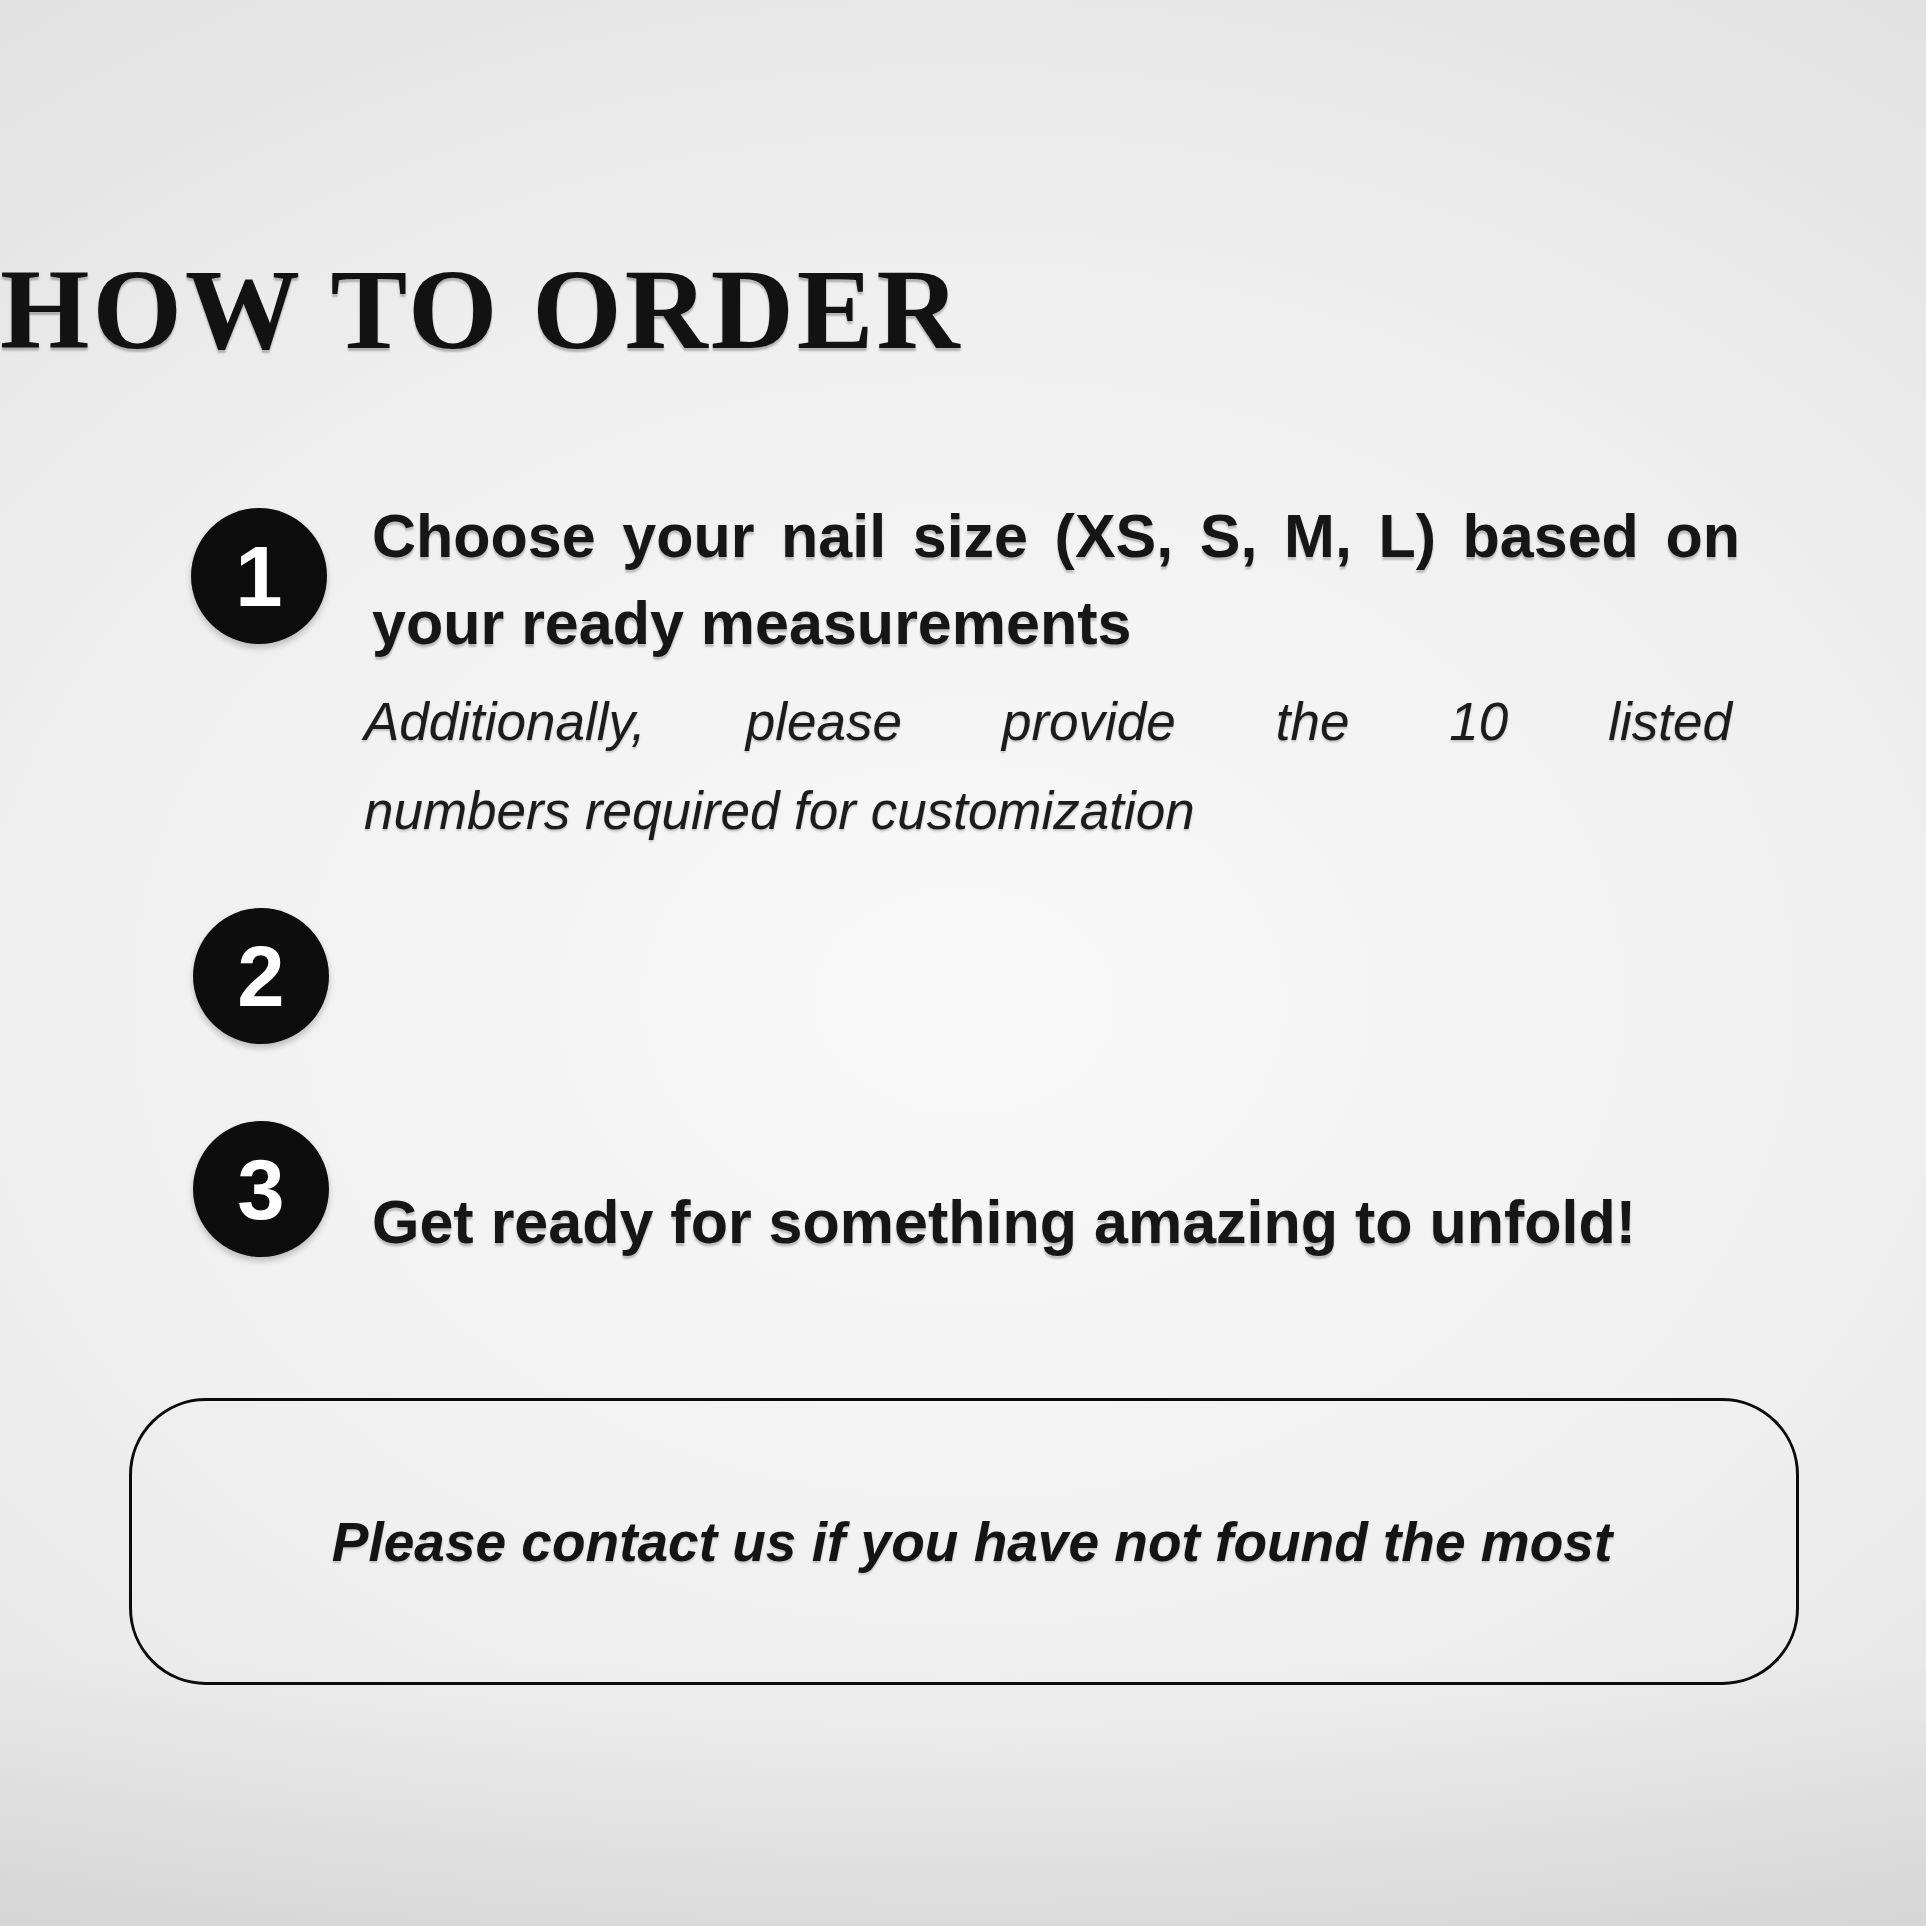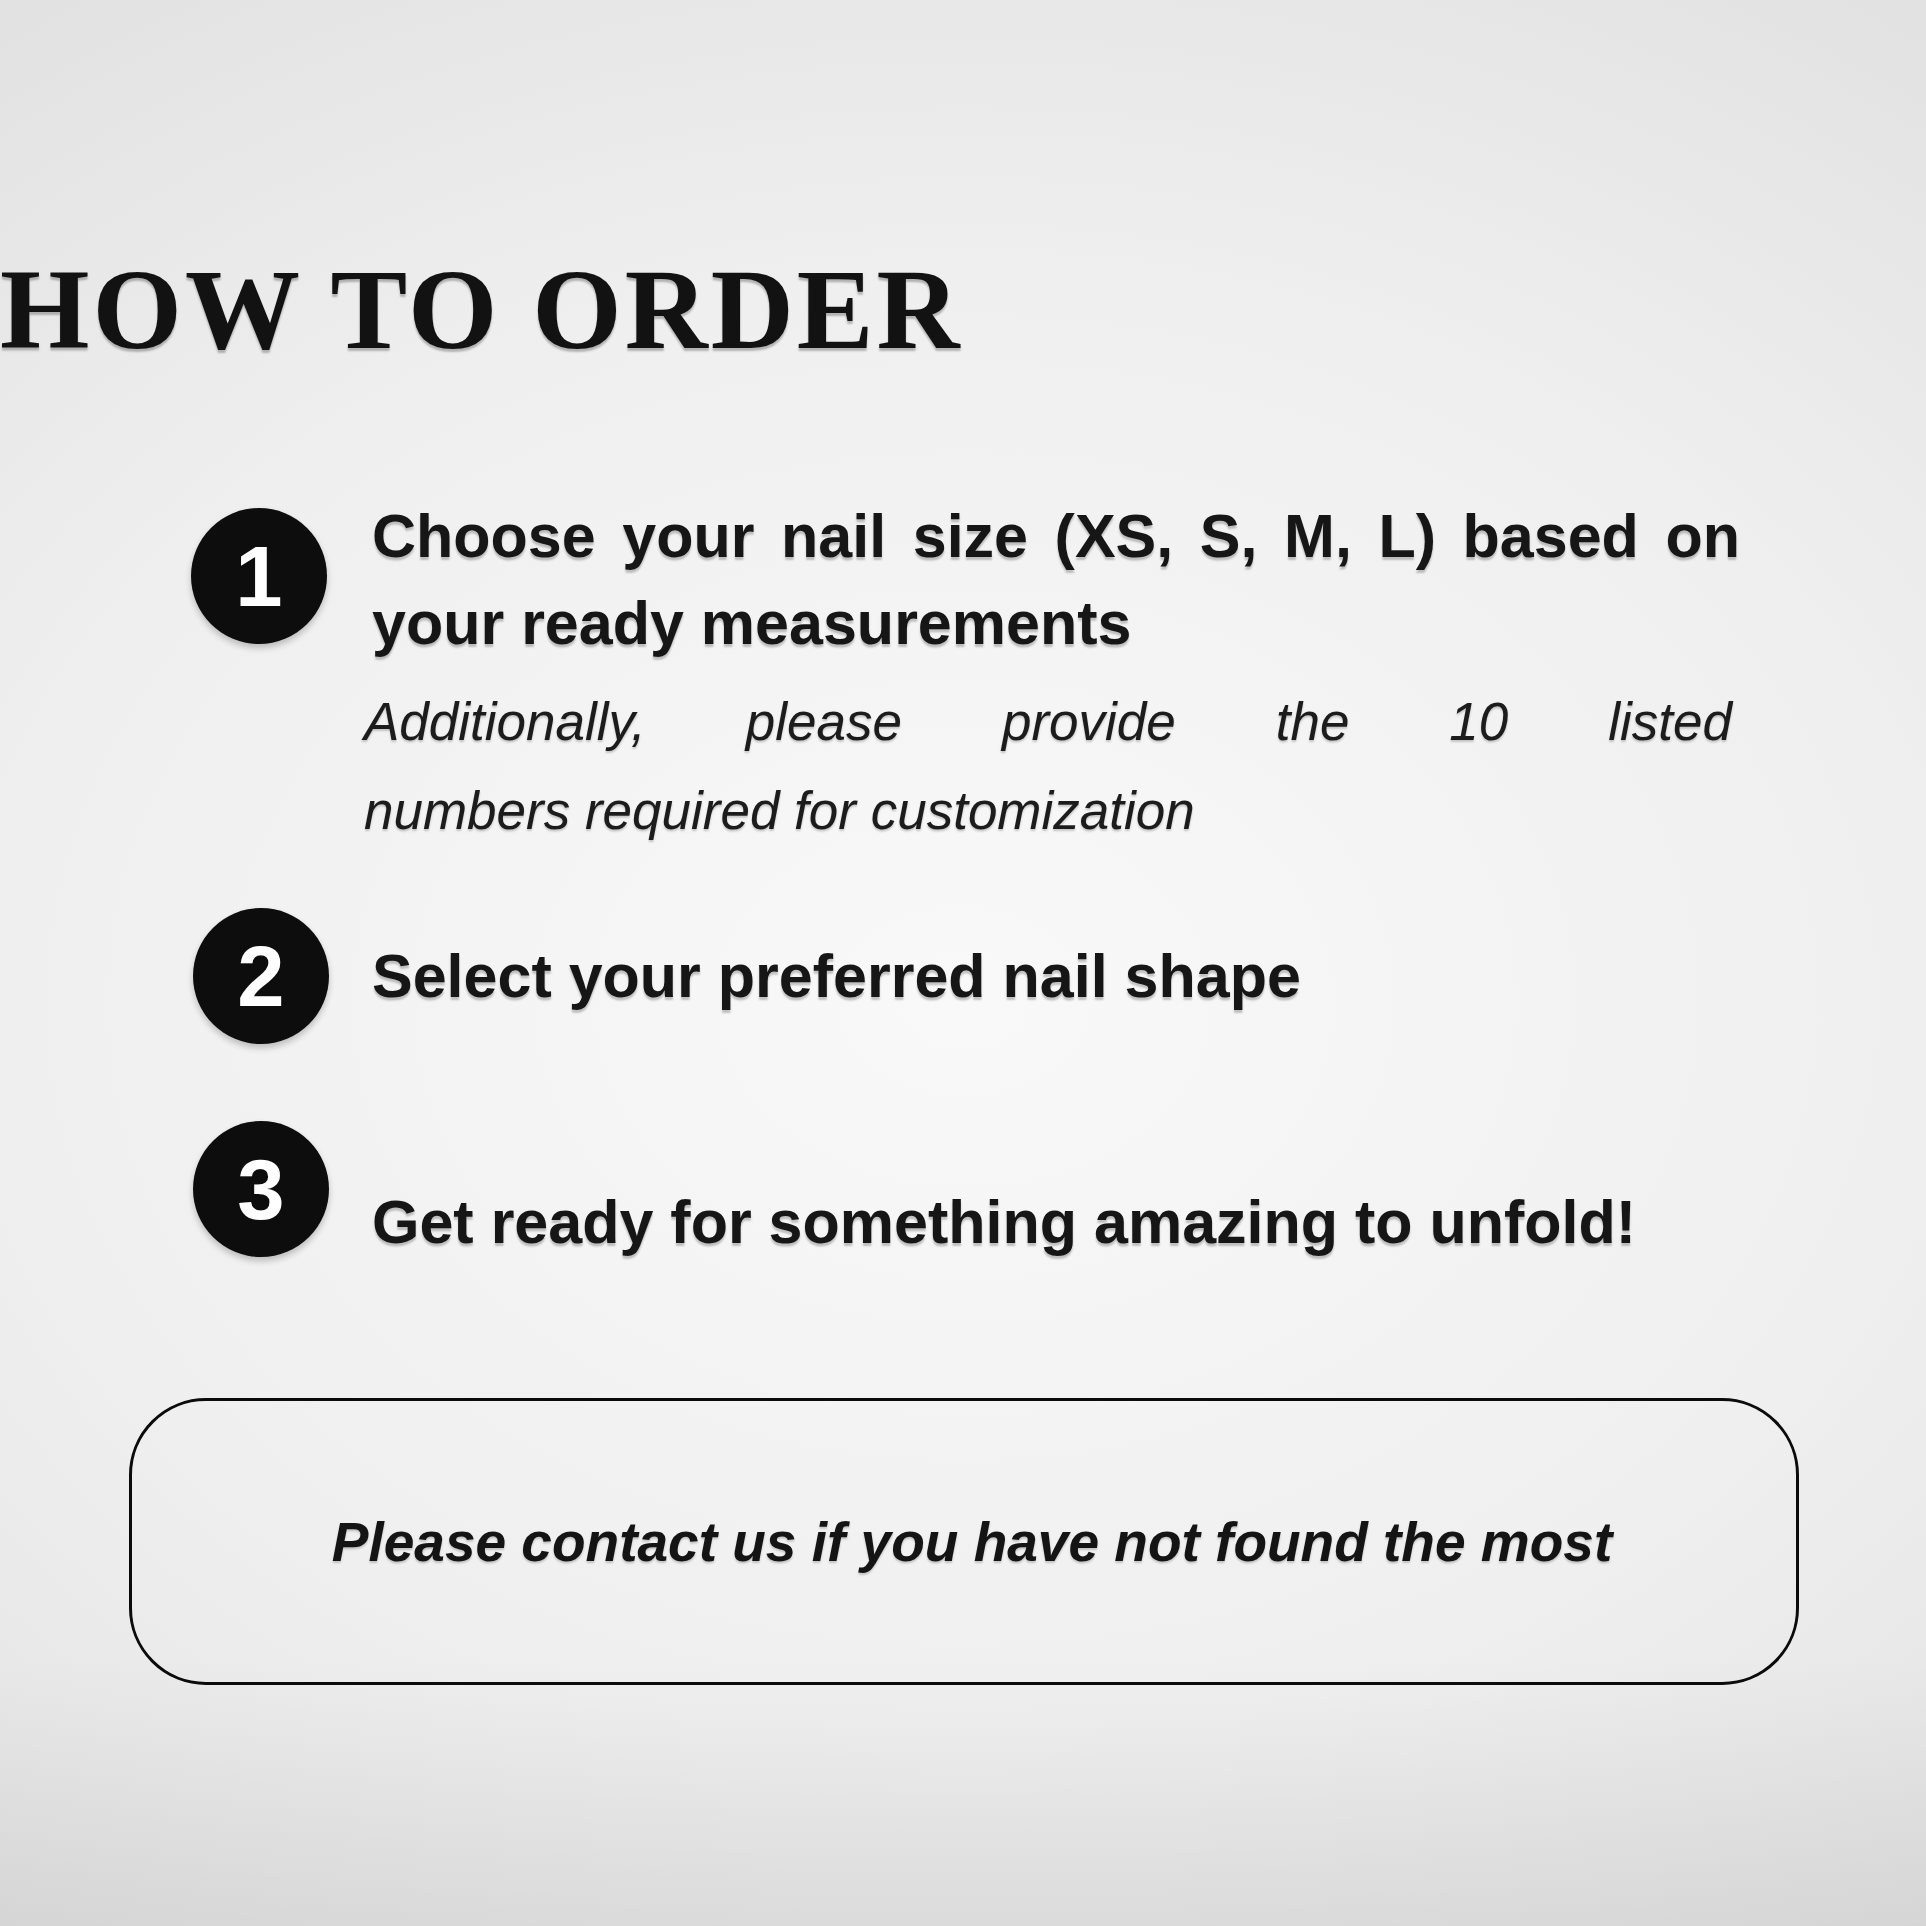--- a/index.html
+++ b/index.html
@@ -116,23 +116,20 @@
     <div>your ready measurements</div>
   </div>
   <div class="note">
     <div class="jline">Additionally, please provide  the 10 listed</div>
     <div>numbers required for customization</div>
   </div>
 
   <div class="badge badge-2">
     <span>2</span>
   </div>
-  <div class="heading heading-2">
-    <div>Select your preferred nail shape</div>
-  </div>
 
   <div class="badge badge-3">
     <span>3</span>
   </div>
   <div class="heading heading-3">
     <div>Get ready for something amazing to unfold!</div>
   </div>
 
   <div class="footer-box">
     <div>Please contact us if you have not found the most</div>

